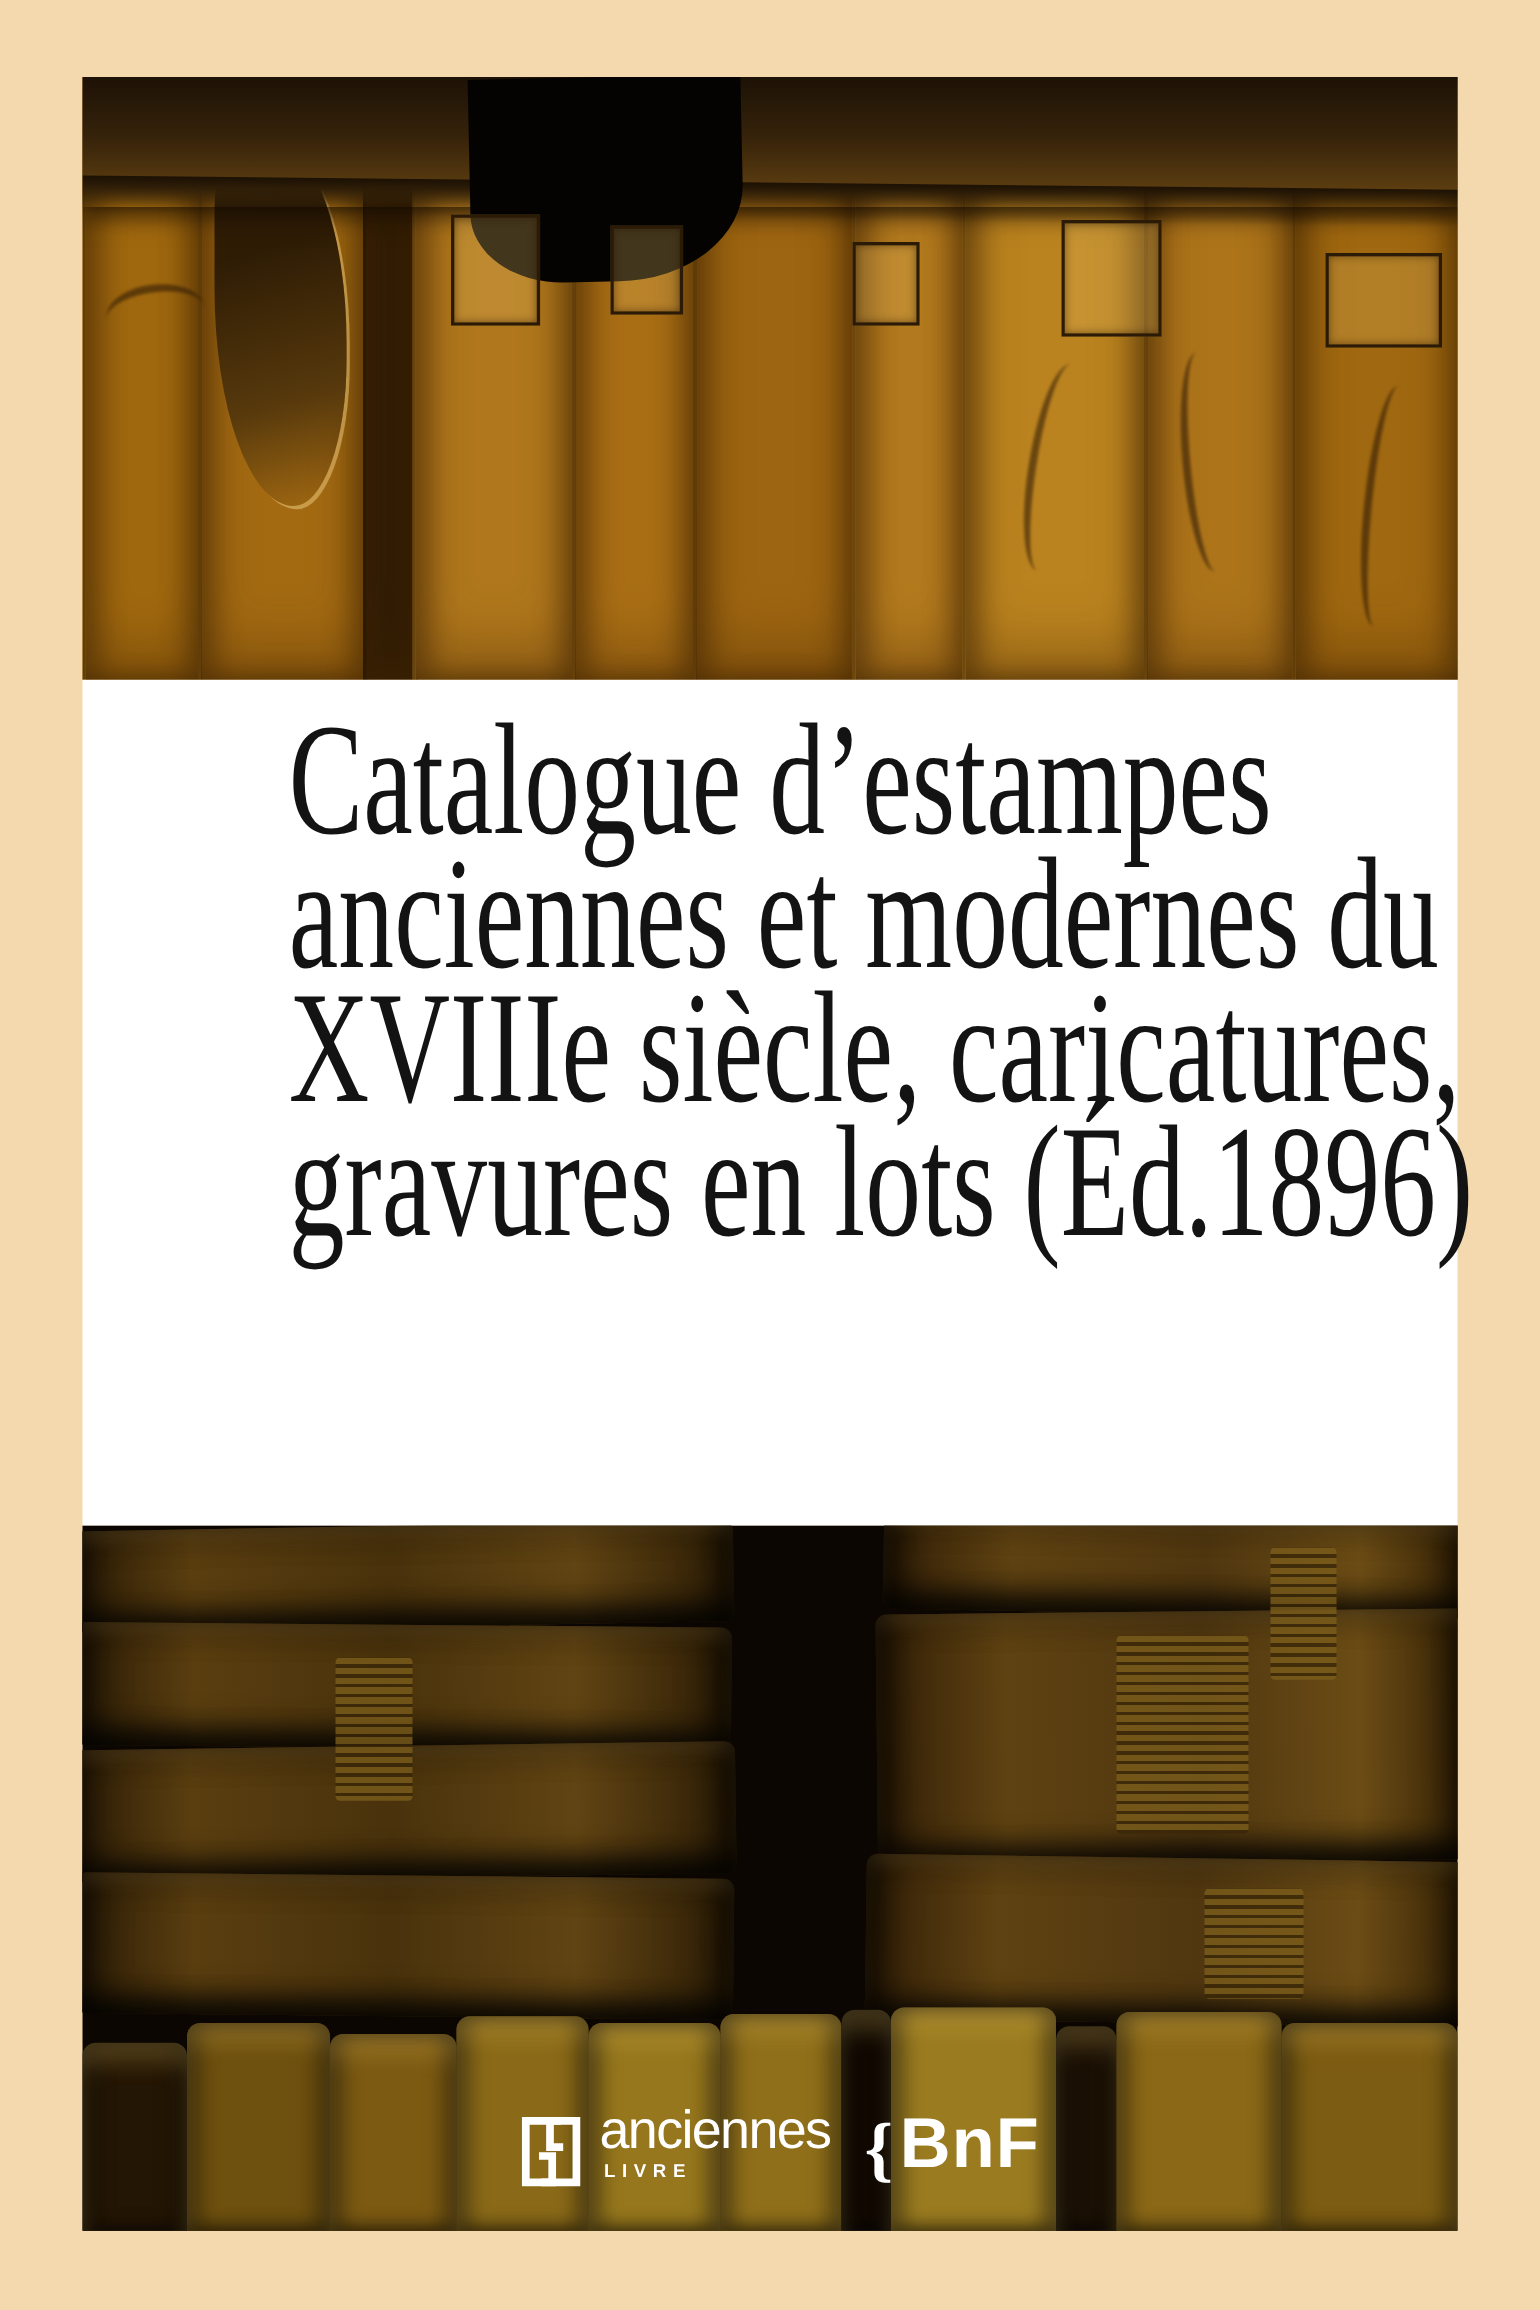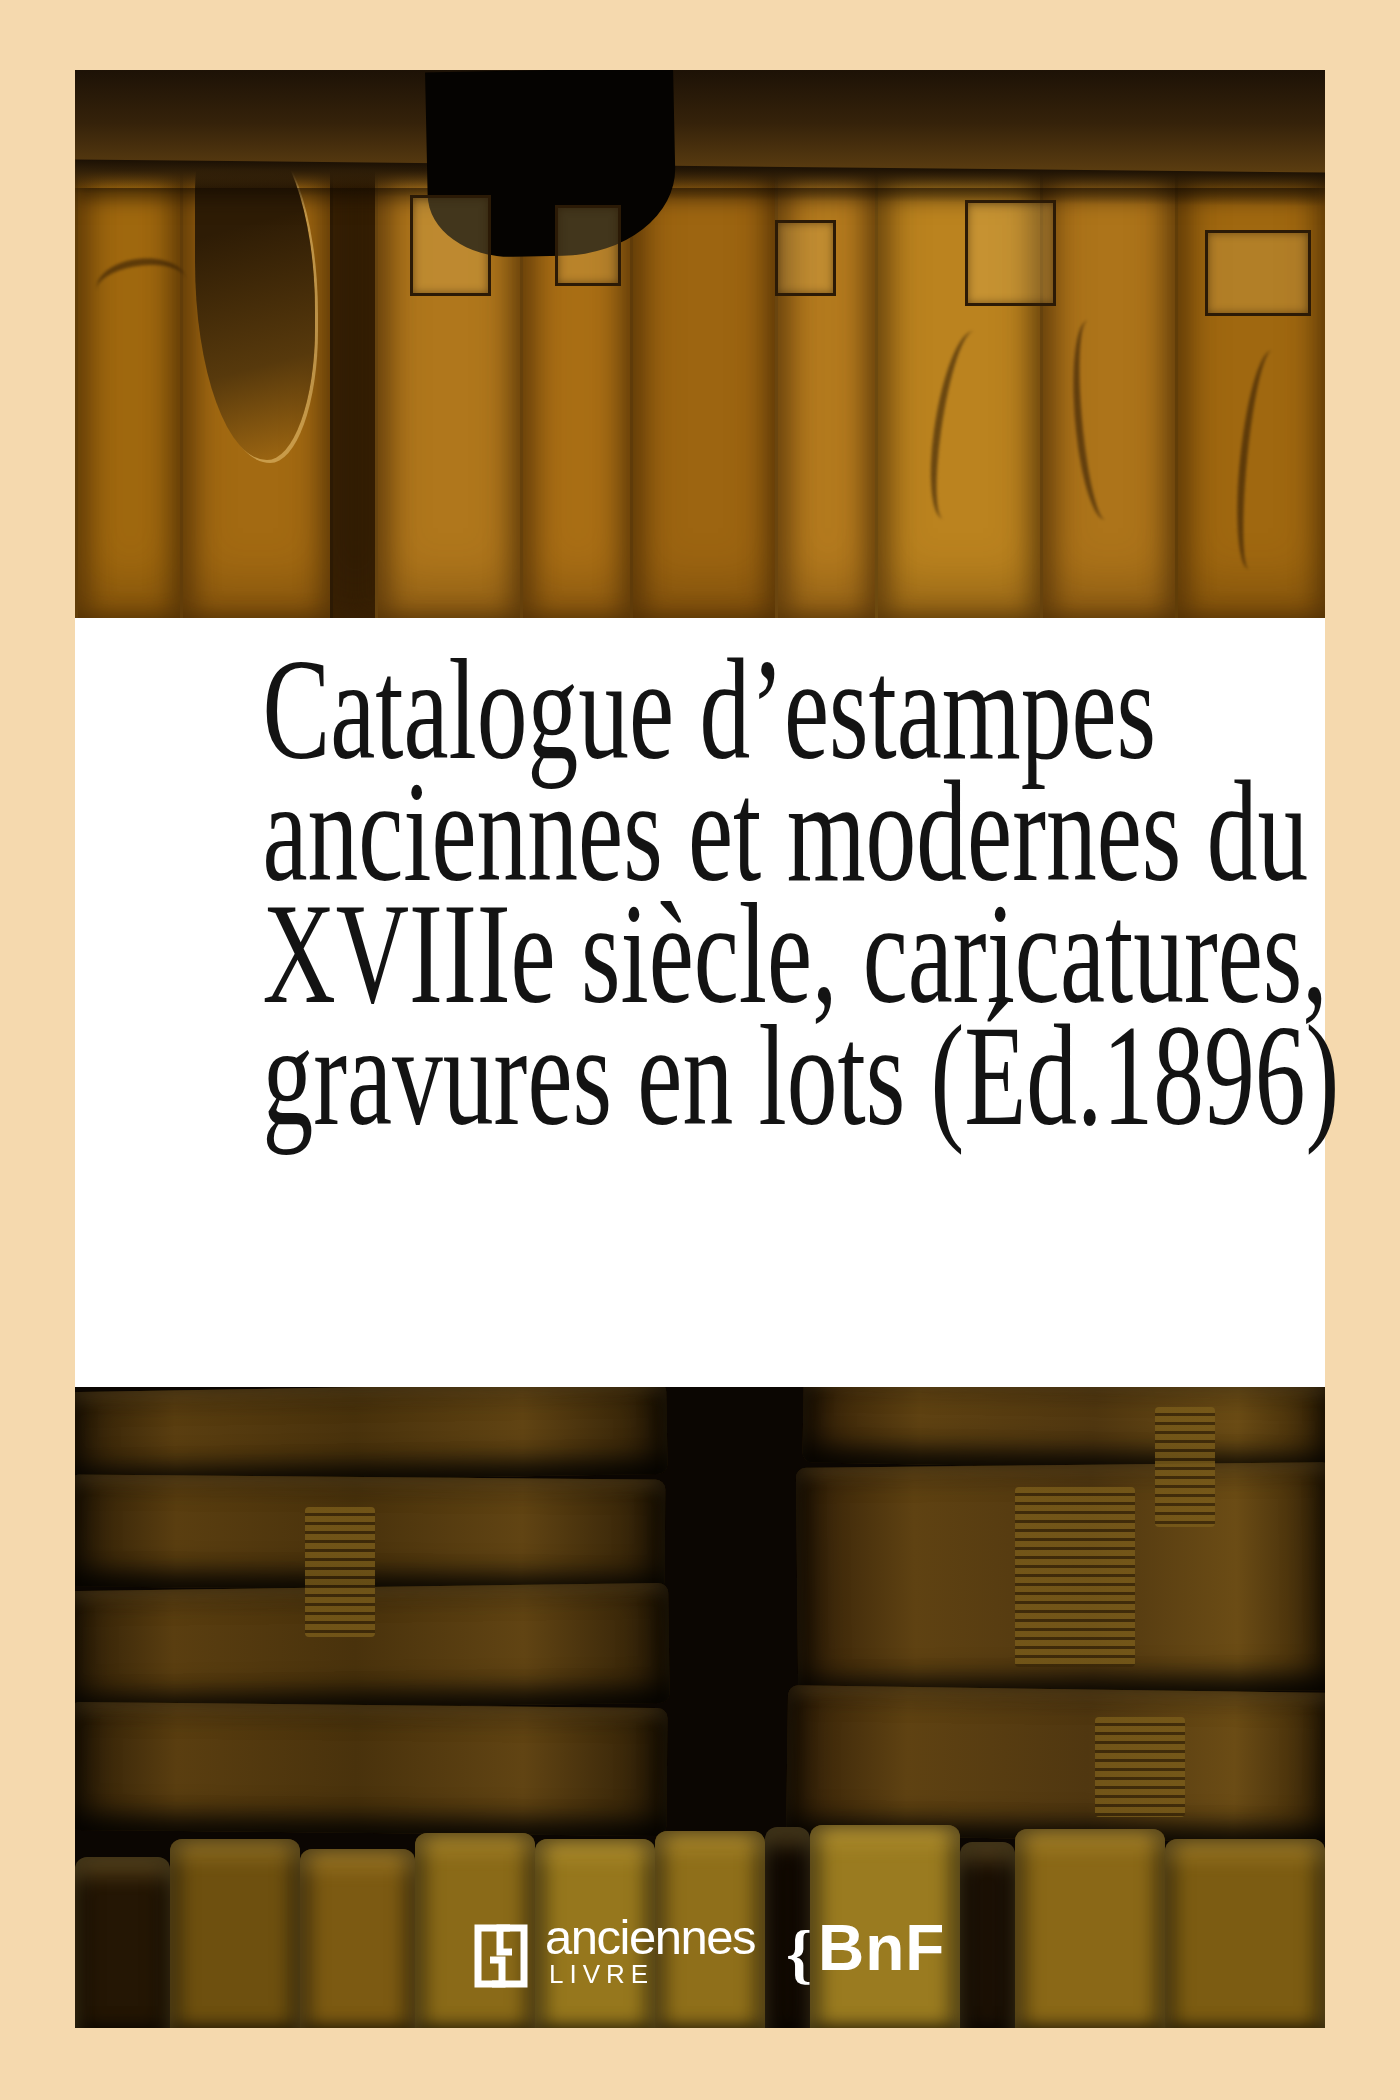--- a/index.html
+++ b/index.html
@@ -39,21 +39,21 @@
   .stack.l{background:linear-gradient(90deg,#2b1c06,#5a3e10 18%,#49320c 48%,#614413 76%,#2c1d06);}
   .stack.r{background:linear-gradient(90deg,#321f07,#5f4212 22%,#503710 55%,#6b4c15 82%,#362306);}
   .patch{position:absolute;background:repeating-linear-gradient(180deg,#7a5c1a 0 6px,#3a2708 6px 9px);
          opacity:.8;border-radius:4px;}
   .upspine{position:absolute;border-radius:12px 12px 0 0;
            box-shadow:inset 0 18px 20px rgba(255,214,110,.22), inset 10px 0 18px rgba(0,0,0,.55),
                       inset -10px 0 18px rgba(0,0,0,.55);}
   
   .logo-text{position:absolute;color:#ffffff;}
   .hachette-word{left:545px;top:1913px;font-size:49px;line-height:49px;letter-spacing:-1.5px;}
-  .hachette-sub{left:549px;top:1961px;font-size:26px;line-height:26px;letter-spacing:6px;}
+  .hachette-sub{left:549px;top:1961px;font-size:17px;line-height:26px;letter-spacing:6px;font-weight:bold;}
   .bnf-brace{left:786px;top:1921px;font-family:"Liberation Serif",serif;font-weight:bold;
              font-size:66px;line-height:66px;}
   .bnf-word{left:818px;top:1916px;font-size:64px;line-height:64px;font-weight:bold;letter-spacing:1px;}
 </style>
 </head>
 <body>
 
 <div class="page">
 
   <div class="photo-top">

